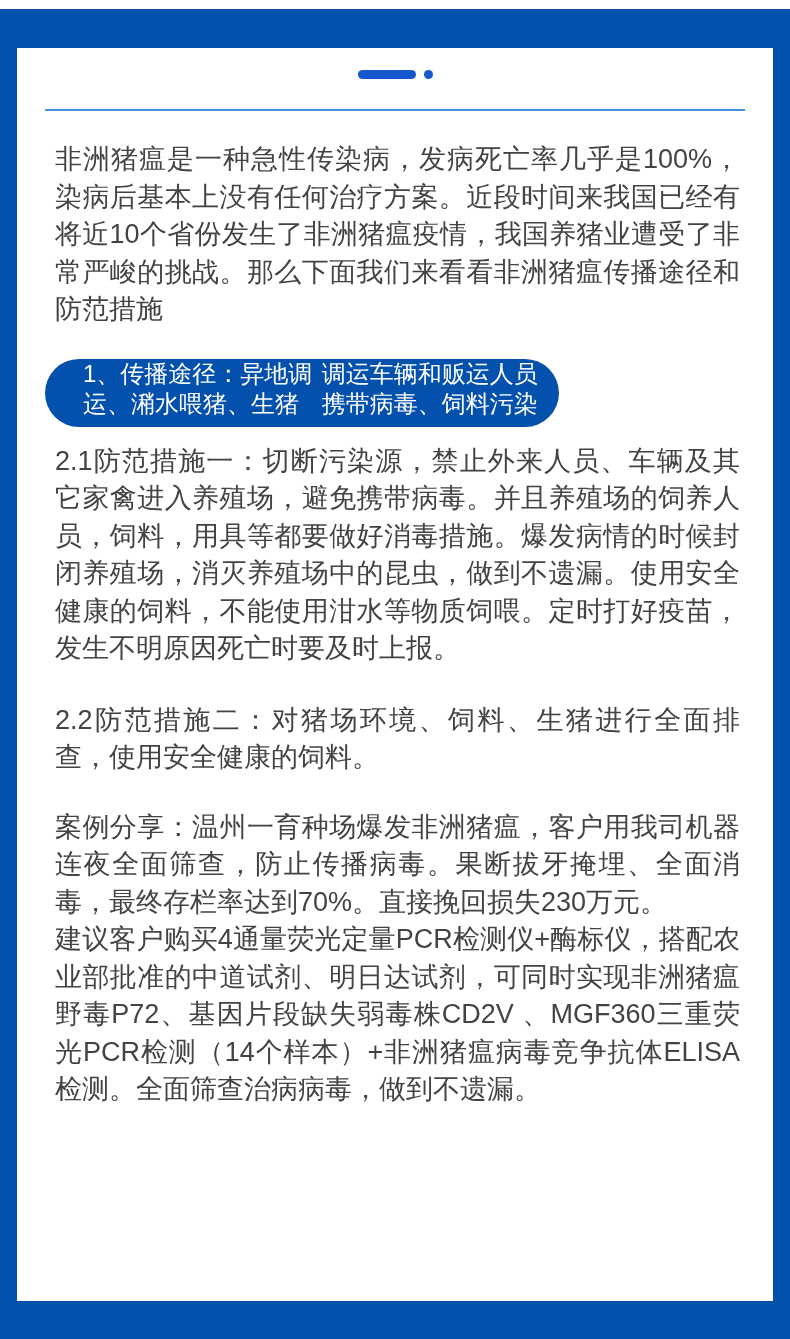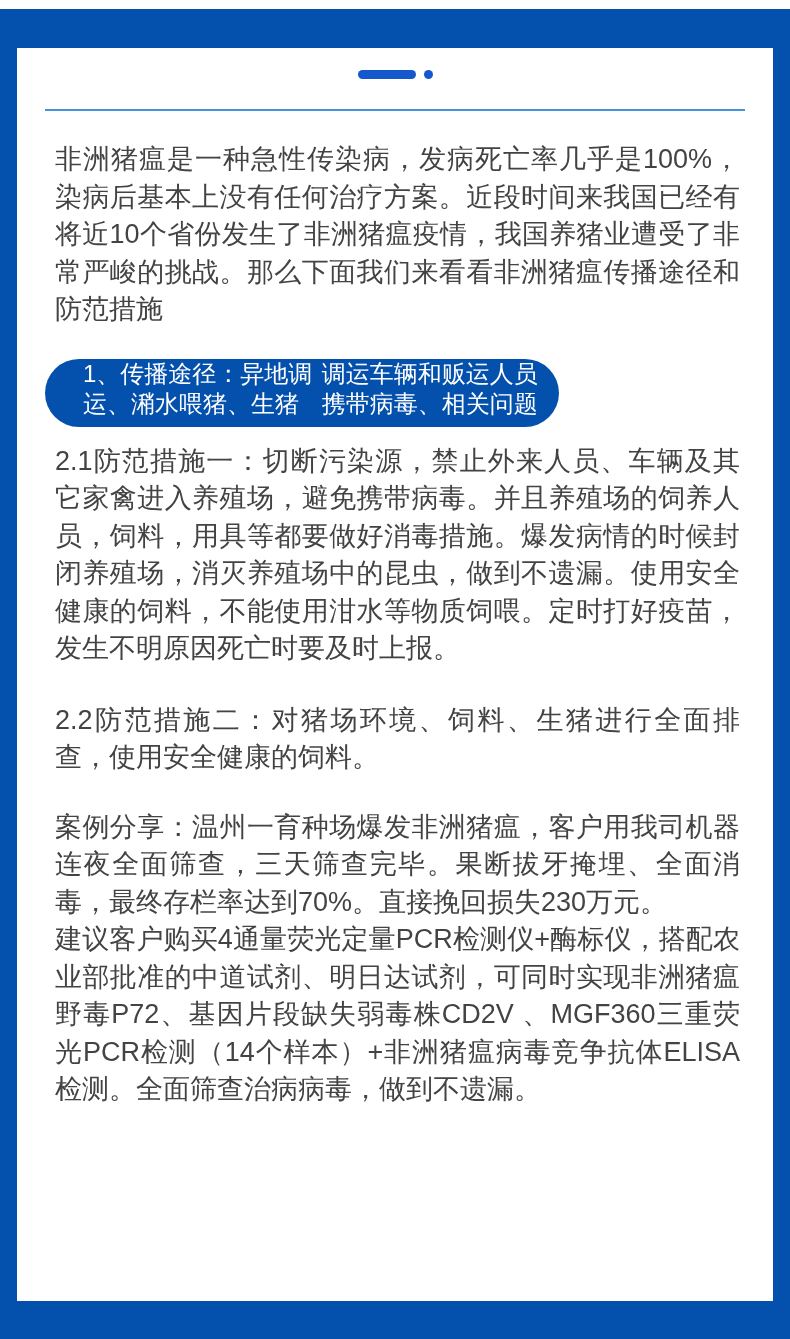--- a/index.html
+++ b/index.html
@@ -114,27 +114,27 @@
         <span class="deco-dash"></span>
         <span class="deco-dot"></span>
       </div>
 
       <hr class="divider">
 
       <p class="body-text intro">非洲猪瘟是一种急性传染病，发病死亡率几乎是100%，染病后基本上没有任何治疗方案。近段时间来我国已经有将近10个省份发生了非洲猪瘟疫情，我国养猪业遭受了非常严峻的挑战。那么下面我们来看看非洲猪瘟传播途径和防范措施</p>
 
       <div class="routes-badge">
         <div class="badge-line1">1、传播途径：异地调运、潲水喂猪、生猪</div>
-        <div class="badge-line2">调运车辆和贩运人员携带病毒、相关问题</div>
+        <div class="badge-line2">调运车辆和贩运人员携带病毒、饲料污染</div>
       </div>
 
       <p class="body-text measure-1">2.1防范措施一：切断污染源，禁止外来人员、车辆及其它家禽进入养殖场，避免携带病毒。并且养殖场的饲养人员，饲料，用具等都要做好消毒措施。爆发病情的时候封闭养殖场，消灭养殖场中的昆虫，做到不遗漏。使用安全健康的饲料，不能使用泔水等物质饲喂。定时打好疫苗，发生不明原因死亡时要及时上报。</p>
 
       <p class="body-text measure-2">2.2防范措施二：对猪场环境、饲料、生猪进行全面排查，使用安全健康的饲料。</p>
 
       <div class="body-text case-block">
-        <p>案例分享：温州一育种场爆发非洲猪瘟，客户用我司机器连夜全面筛查，三天筛查完毕。果断拔牙掩埋、全面消毒，最终存栏率达到70%。直接挽回损失230万元。</p>
+        <p>案例分享：温州一育种场爆发非洲猪瘟，客户用我司机器连夜全面筛查，防止传播病毒。果断拔牙掩埋、全面消毒，最终存栏率达到70%。直接挽回损失230万元。</p>
         <p>建议客户购买4通量荧光定量PCR检测仪+酶标仪，搭配农业部批准的中道试剂、明日达试剂，可同时实现非洲猪瘟野毒P72、基因片段缺失弱毒株CD2V 、MGF360三重荧光PCR检测（14个样本）+非洲猪瘟病毒竞争抗体ELISA检测。全面筛查治病病毒，做到不遗漏。</p>
       </div>
 
     </div>
   </div>
 </div>
 
 </body></html>

